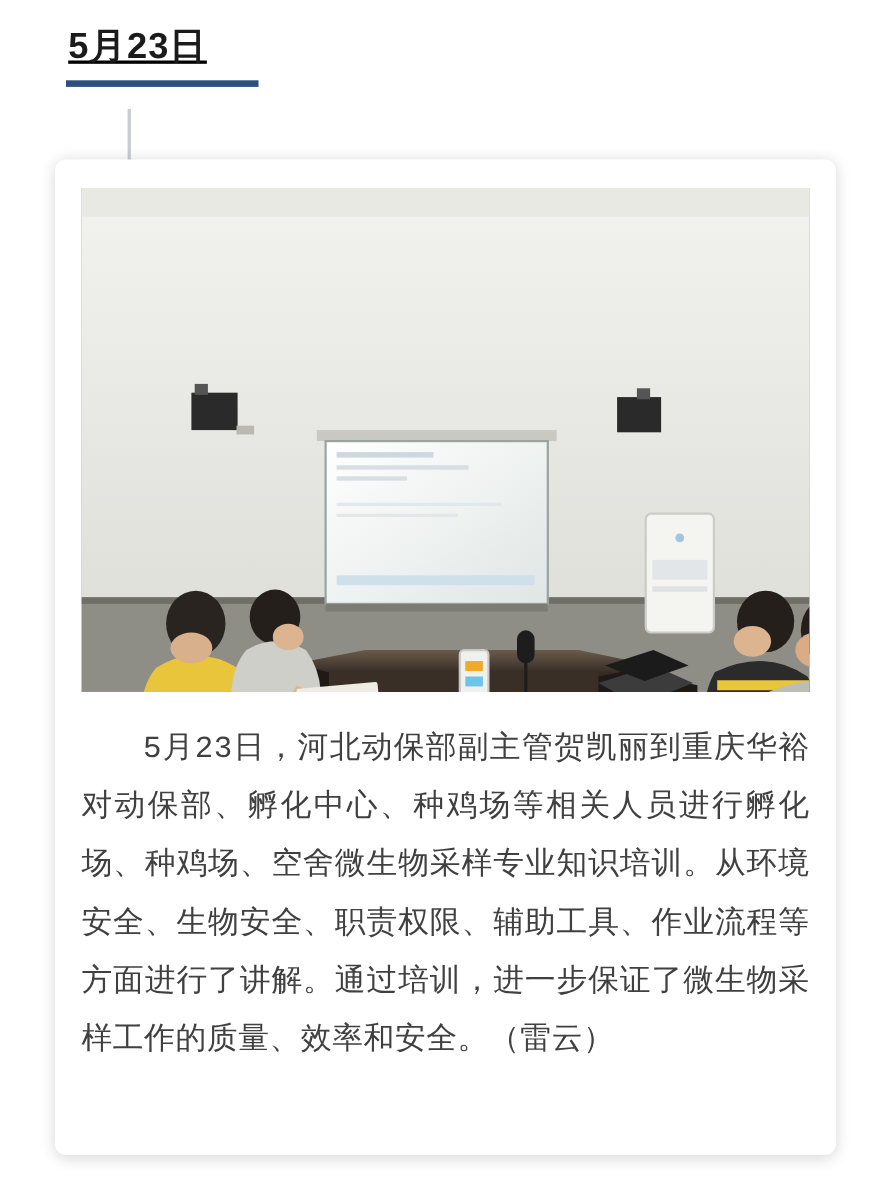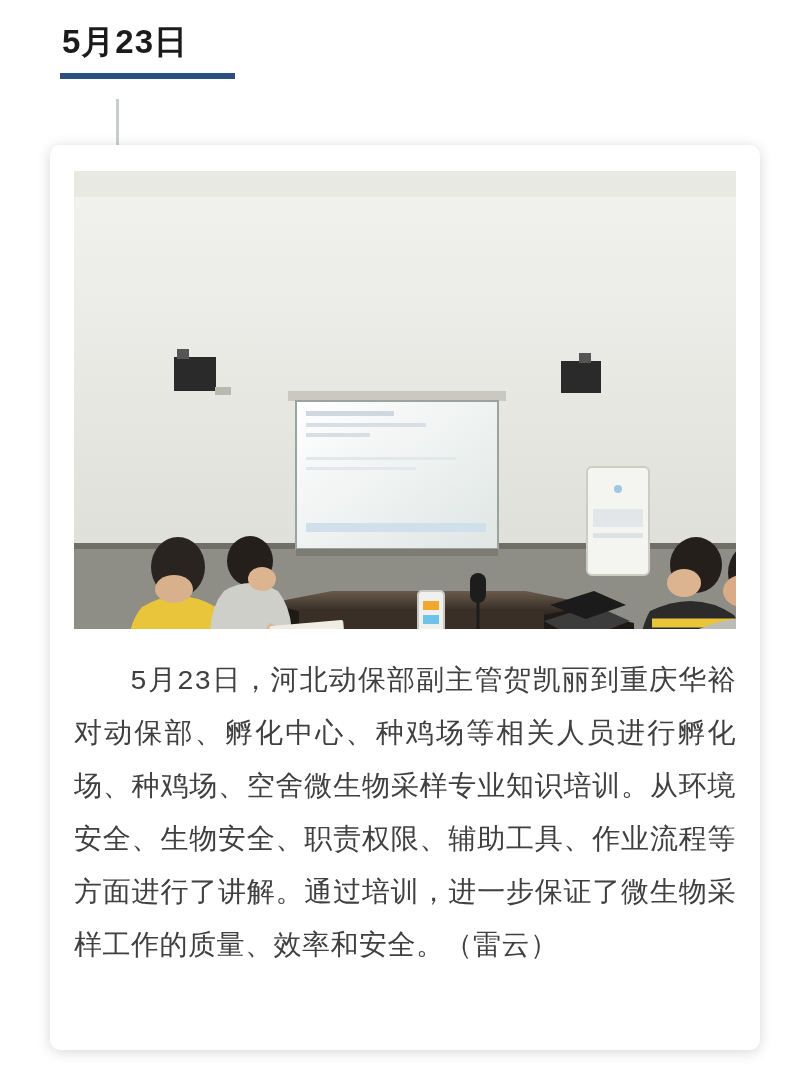--- a/index.html
+++ b/index.html
@@ -19,20 +19,21 @@
     background: #ffffff;
     overflow: hidden;
   }
 
   
   .date-block {
     position: absolute;
     left: 60px;
     top: 22px;
     width: 175px;
+    text-decoration: underline;
   }
   .date-title {
     font-size: 33px;
     line-height: 40px;
     font-weight: 700;
     color: #1b1b1b;
     letter-spacing: 1px;
     font-family: "Liberation Sans", "DejaVu Sans", sans-serif;
     padding-left: 2px;
   }

